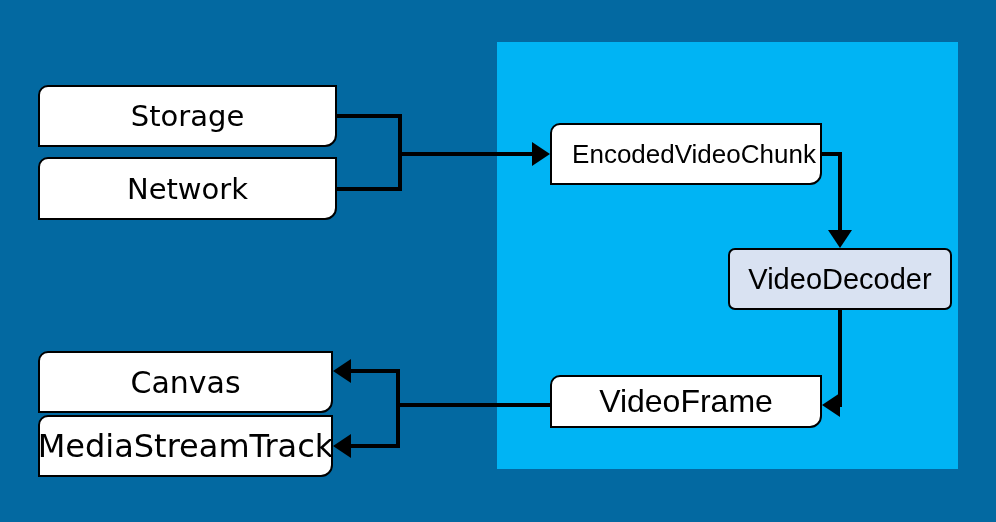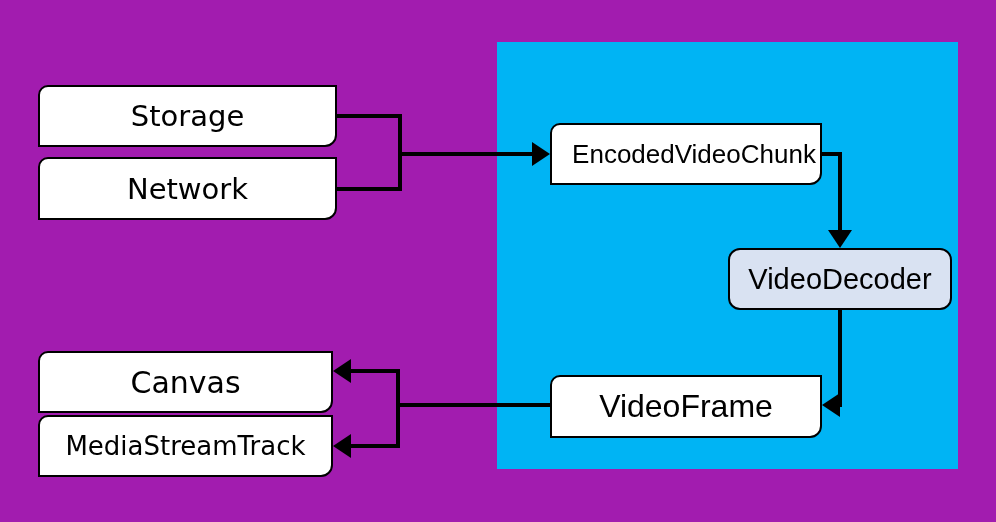--- a/index.html
+++ b/index.html
@@ -5,21 +5,21 @@
   html, body { margin: 0; padding: 0; }
   body {
     width: 996px; height: 522px;
     background: #487052;
     overflow: hidden;
     font-family: "DejaVu Sans", sans-serif;
   }
   #diagram {
     position: relative;
     width: 996px; height: 522px;
-    background: #a21caf;
+    background: #0369a1;
   }
   .region {
     position: absolute;
     left: 497px; top: 42px;
     width: 461px; height: 427px;
     background: #00b4f4;
   }
   .node {
     position: absolute;
     box-sizing: border-box;
@@ -28,29 +28,29 @@
     border-radius: 10px 0 12px 0;
     display: flex;
     align-items: center;
     justify-content: center;
     color: #000000;
     white-space: nowrap;
   }
   .node.inner { font-family: "Liberation Sans", sans-serif; }
   .node.decoder {
     background: #d9e2f2;
-    border-radius: 12px;
+    border-radius: 7px;
   }
   #node-storage  { left: 38px;  top: 85px;  width: 299px; height: 62px; font-size: 29px; }
   #node-network  { left: 38px;  top: 157px; width: 299px; height: 63px; font-size: 29px; }
   #node-canvas   { left: 38px;  top: 351px; width: 295px; height: 62px; font-size: 30px; }
-  #node-mst      { left: 38px;  top: 415px; width: 295px; height: 62px; font-size: 26px; }
+  #node-mst      { left: 38px;  top: 415px; width: 295px; height: 62px; font-size: 32px; }
   #node-evc      { left: 550px; top: 123px; width: 272px; height: 62px; font-size: 26px; padding-left: 16px; }
   #node-vdec     { left: 728px; top: 248px; width: 224px; height: 62px; font-size: 29px; }
-  #node-vframe   { left: 550px; top: 375px; width: 272px; height: 63px; font-size: 32px; }
+  #node-vframe   { left: 550px; top: 375px; width: 272px; height: 53px; font-size: 32px; }
 
   .seg { position: absolute; background: #000000; }
   .arrow { position: absolute; width: 0; height: 0; }
   .arrow.right {
     border-top: 12px solid transparent;
     border-bottom: 12px solid transparent;
     border-left: 18px solid #000000;
   }
   .arrow.left {
     border-top: 12px solid transparent;

